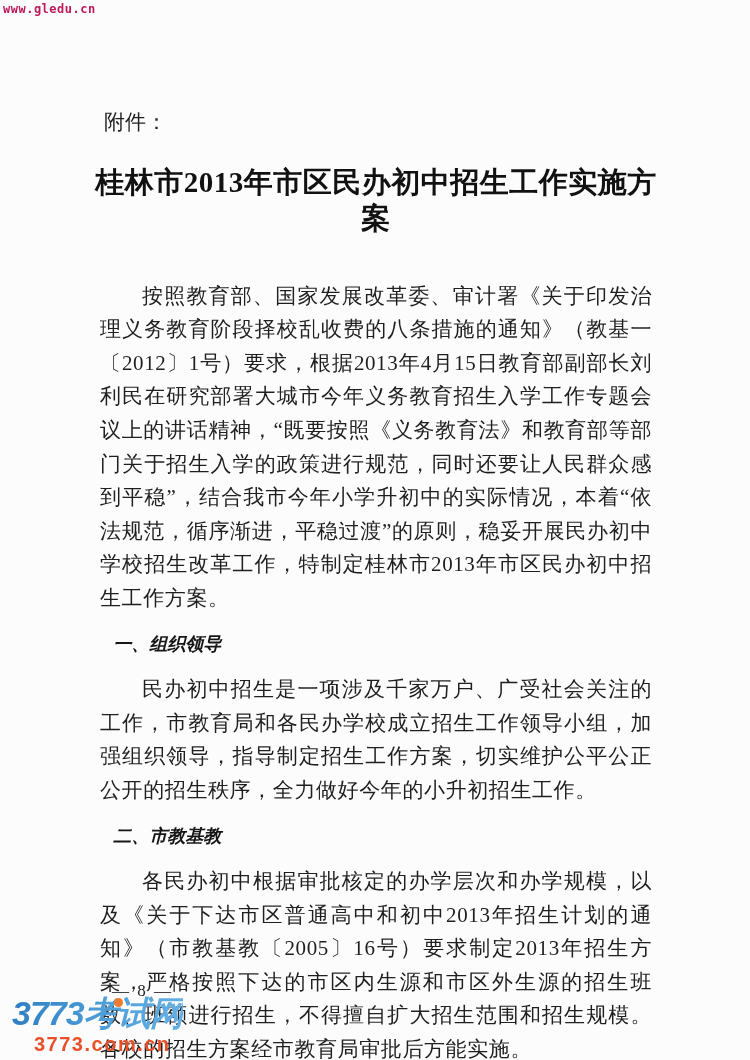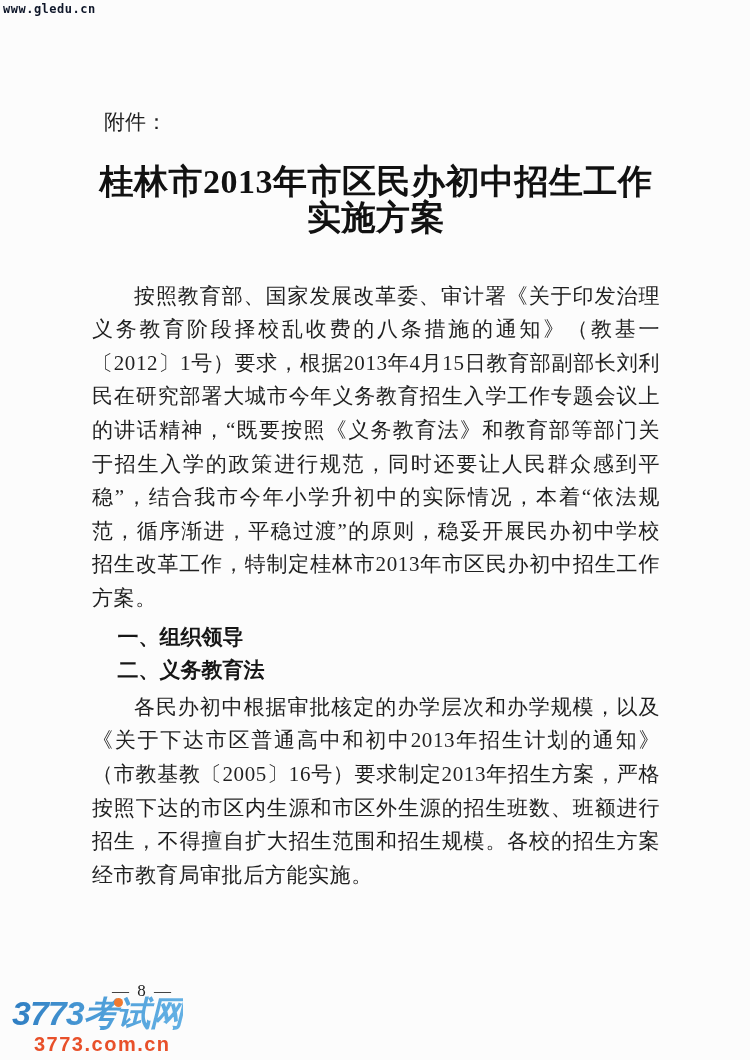--- a/index.html
+++ b/index.html
@@ -11,59 +11,60 @@
     overflow: hidden;
     font-family: "Liberation Serif", serif;
   }
   .watermark-top {
     position: absolute;
     top: 2px;
     left: 3px;
     font-family: "DejaVu Sans Mono", monospace;
     font-size: 12px;
     font-weight: bold;
-    color: #0f172a;
+    color: #be185d;
     letter-spacing: 0.5px;
   }
   .doc {
     position: absolute;
     left: 88px;
     top: 90px;
     width: 576px;
     color: #1f1f1f;
     font-size: 21px;
     line-height: 33.6px;
     text-align: justify;
   }
   .attachment { margin: 16px; }
   .title {
-    font-size: 34px;
+    font-size: 29px;
     font-weight: bold;
     text-align: center;
     text-indent: 0;
     margin: 24px 0 0 0;
     line-height: 36px;
     letter-spacing: 0.5px;
     color: #111;
   }
   .para {
-    margin: 4px;
+    margin: 12px;
     text-indent: 2em;
     text-justify: inter-character;
     letter-spacing: 0.6px;
   }
   .para.first { margin-top: 44px; }
   .heading {
     font-family: "Liberation Sans", sans-serif;
     font-weight: bold;
-    font-size: 21px;
+    font-size: 18px;
     line-height: 33.6px;
     margin: 0;
     text-indent: 1.4em;
     color: #161616;
+    font-style: italic;
   }
   .subheading {
     margin: 0;
     text-indent: 1.35em;
     letter-spacing: 0.6px;
   }
   .page-number {
     position: absolute;
     left: 112px;
     top: 981px;
@@ -120,22 +121,23 @@
 
 <div class="doc">
   <p class="attachment">附件：</p>
 
   <h1 class="title">桂林市2013年市区民办初中招生工作实施方案</h1>
 
   <p class="para first">按照教育部、国家发展改革委、审计署《关于印发治理义务教育阶段择校乱收费的八条措施的通知》（教基一〔2012〕1号）要求，根据2013年4月15日教育部副部长刘利民在研究部署大城市今年义务教育招生入学工作专题会议上的讲话精神，“既要按照《义务教育法》和教育部等部门关于招生入学的政策进行规范，同时还要让人民群众感到平稳”，结合我市今年小学升初中的实际情况，本着“依法规范，循序渐进，平稳过渡”的原则，稳妥开展民办初中学校招生改革工作，特制定桂林市2013年市区民办初中招生工作方案。</p>
 
   <h2 class="heading">一、组织领导</h2>
 
+  <p class="para">民办初中招生是一项涉及千家万户、广受社会关注的工作，市教育局和各民办学校成立招生工作领导小组，加强组织领导，指导制定招生工作方案，切实维护公平公正公开的招生秩序，全力做好今年的小升初招生工作。</p>
 
-  <h2 class="heading">二、义务教育法</h2>
+  <h2 class="heading">二、市教基教</h2>
 
 
   <p class="para">各民办初中根据审批核定的办学层次和办学规模，以及《关于下达市区普通高中和初中2013年招生计划的通知》（市教基教〔2005〕16号）要求制定2013年招生方案，严格按照下达的市区内生源和市区外生源的招生班数、班额进行招生，不得擅自扩大招生范围和招生规模。各校的招生方案经市教育局审批后方能实施。</p>
 </div>
 
 <div class="page-number">— 8 —</div>
 
 <div class="footer-logo">
   <div class="logo-name">3773考试网</div>
   <span class="logo-dot"></span>

